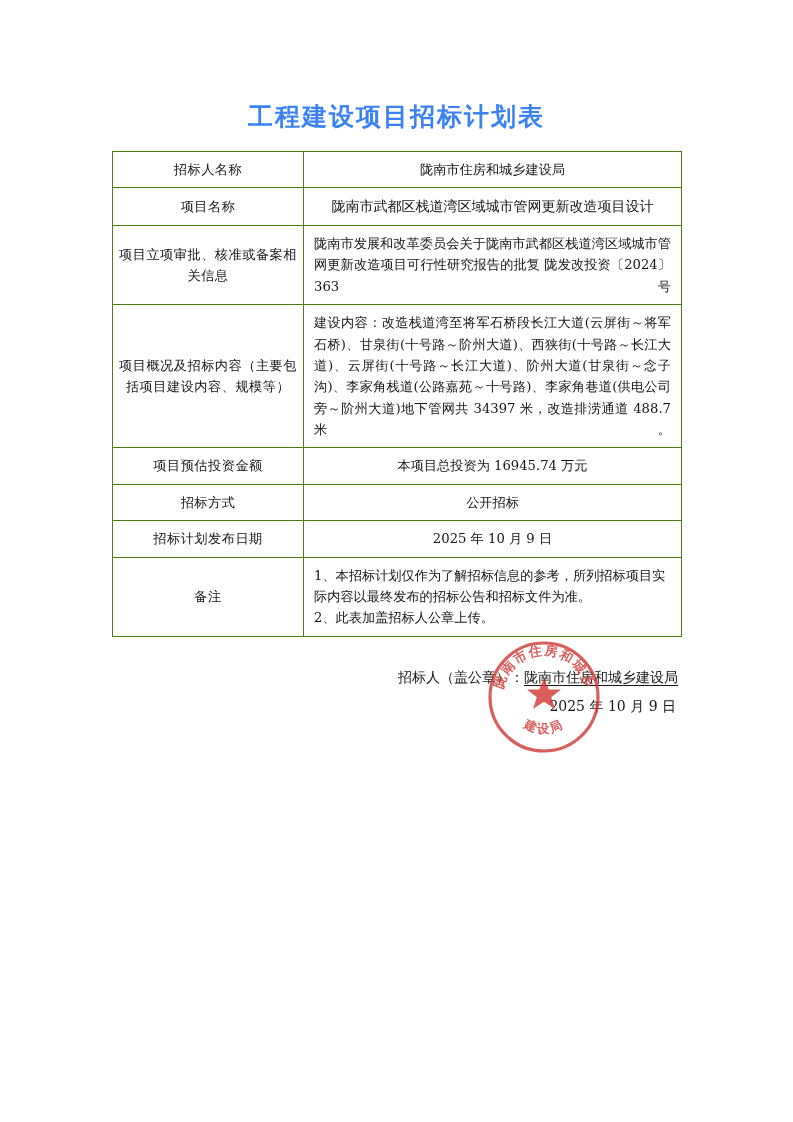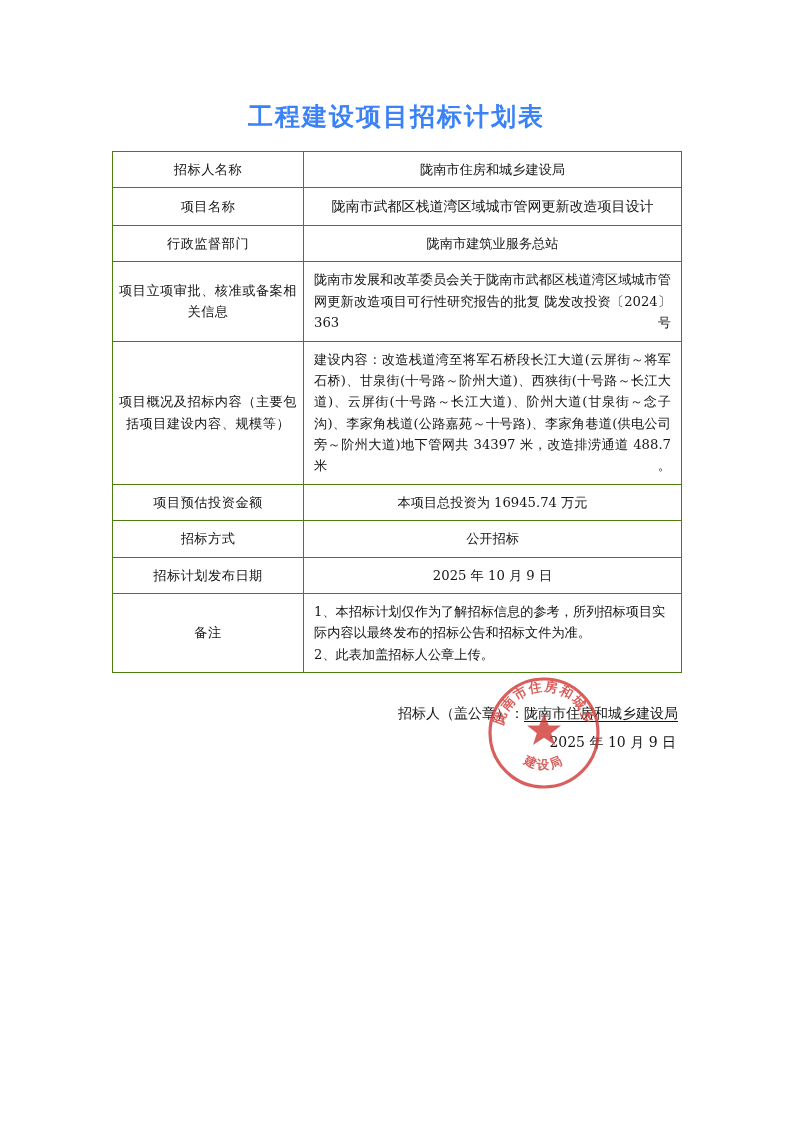--- a/index.html
+++ b/index.html
@@ -116,24 +116,20 @@
   <table class="main-table">
     <tbody>
       <tr>
         <td class="label">招标人名称</td>
         <td class="value">陇南市住房和城乡建设局</td>
       </tr>
       <tr>
         <td class="label">项目名称</td>
         <td class="value" style="font-size:14px;">陇南市武都区栈道湾区域城市管网更新改造项目设计</td>
       </tr>
-      <tr>
-        <td class="label">行政监督部门</td>
-        <td class="value">陇南市建筑业服务总站</td>
-      </tr>
       <tr class="row-tall">
         <td class="label">项目立项审批、核准或备案相关信息</td>
         <td class="value just">陇南市发展和改革委员会关于陇南市武都区栈道湾区域城市管网更新改造项目可行性研究报告的批复 陇发改投资〔2024〕363 号</td>
       </tr>
       <tr class="row-tall">
         <td class="label">项目概况及招标内容（主要包括项目建设内容、规模等）</td>
         <td class="value just">建设内容：改造栈道湾至将军石桥段长江大道(云屏街～将军石桥)、甘泉街(十号路～阶州大道)、西狭街(十号路～长江大道)、云屏街(十号路～长江大道)、阶州大道(甘泉街～念子沟)、李家角栈道(公路嘉苑～十号路)、李家角巷道(供电公司旁～阶州大道)地下管网共 34397 米，改造排涝通道 488.7 米。</td>
       </tr>
       <tr>
         <td class="label">项目预估投资金额</td>

